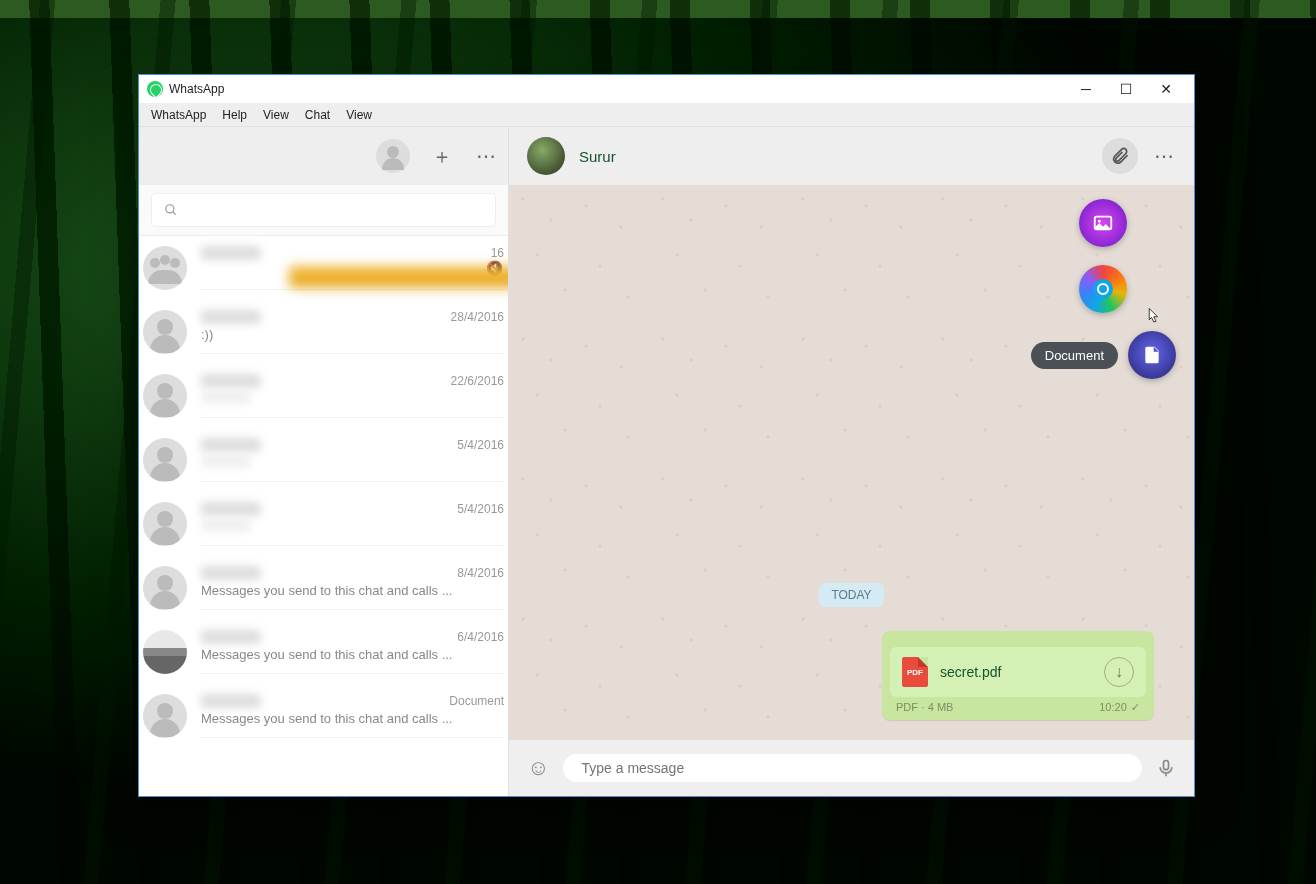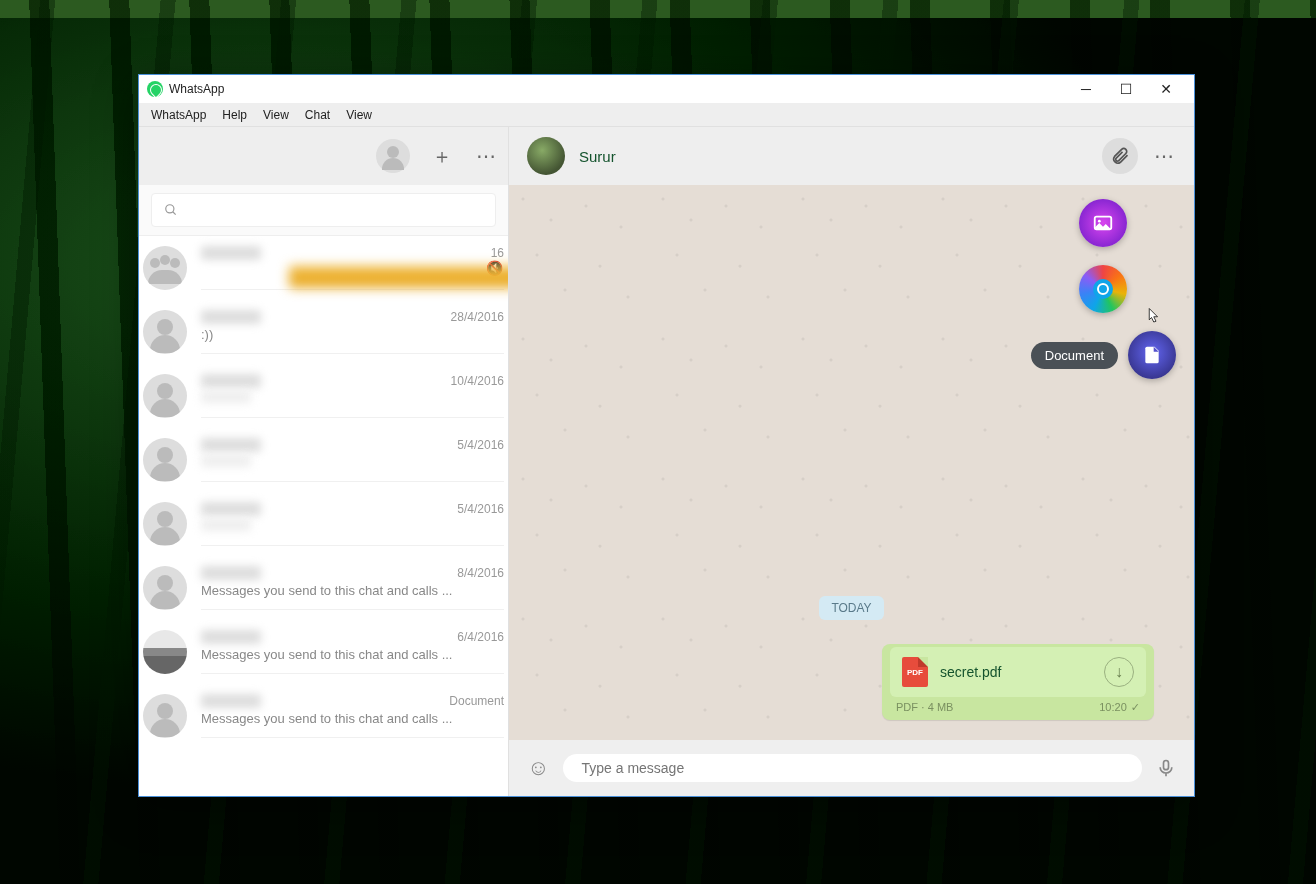--- a/index.html
+++ b/index.html
@@ -65,21 +65,21 @@
 .fab.gallery { background:radial-gradient(circle at 50% 50%,#d946ef,#7e22ce 80%); }
 .fab.camera  { background:conic-gradient(#ef4444,#f97316,#eab308,#22c55e,#0ea5e9,#3b82f6,#8b5cf6,#ef4444); }
 .fab.camera .camlens{width:20px;height:20px;border-radius:50%;background:#0ea5e9;display:flex;align-items:center;justify-content:center}
 .fab.camera .camlens::before{content:"";width:8px;height:8px;border:2px solid #fff;border-radius:50%}
 .fab.document{ background:radial-gradient(circle at 50% 45%,#6366f1,#312e81 85%); }
 
 .cursor { position:absolute; right:32px; top:178px; width:18px; height:22px; pointer-events:none; z-index:30; }
 
 .messages { position:absolute; left:0; right:0; bottom:56px; padding:20px 40px; display:flex; flex-direction:column; align-items:center; gap:24px; z-index:5; }
 .date-chip { background:#d4eaf4; color:#5a7a8a; font-size:12px; padding:5px 12px; border-radius:6px; }
-.bubble { align-self:flex-end; background:#c8e6a0; border-radius:8px; width:272px; padding:3px 8px 4px; box-shadow:0 1px 1px rgba(0,0,0,.1); }
+.bubble { align-self:flex-end; background:#c8e6a0; border-radius:8px; width:272px; padding:16px 8px 4px; box-shadow:0 1px 1px rgba(0,0,0,.1); }
 .file-row { background:#d4f0b4; border-radius:6px; padding:10px 12px; display:flex; align-items:center; gap:12px; }
 .pdf-badge { width:26px; height:30px; background:#e74c3c; color:#fff; font-size:8px; font-weight:700; display:flex; align-items:center; justify-content:center; border-radius:2px; position:relative; }
 .pdf-badge::before{content:"";position:absolute;top:0;right:0;border-width:5px;border-style:solid;border-color:#c8e6a0 #c8e6a0 #c0392b #c0392b}
 .file-name { flex:1; font-size:14px; color:#14532d; }
 .dl-circle { width:30px; height:30px; border:1.5px solid #9ab080; border-radius:50%; display:flex; align-items:center; justify-content:center; color:#6a8050; font-size:16px; cursor:pointer; }
 .meta { display:flex; justify-content:space-between; font-size:11px; color:#7a9060; padding:4px 6px 2px; }
 .check { color:#7a9060; margin-left:4px; }
 
 .compose { position:absolute; left:0; right:0; bottom:0; height:56px; background:#efefef; display:flex; align-items:center; padding:0 18px; gap:14px; z-index:10; }
 .smile-icon,.mic-icon { font-size:22px; color:#888; cursor:pointer; }
@@ -149,21 +149,21 @@
               <div style="display: flex; align-items: center; justify-content: space-between; position: relative;">
                 <div class="ci-msg">:))</div>
               </div>
             </div>
           </div>
           <div class="chat-item">
             <div class="ci-avatar generic"></div>
             <div class="ci-body">
               <div class="ci-top">
                 <div class="ci-name"></div>
-                <div class="ci-date">10/4/2016</div>
+                <div class="ci-date">22/6/2016</div>
               </div>
               <div style="display: flex; align-items: center; justify-content: space-between; position: relative;">
                 <div class="ci-msg blur"></div>
               </div>
             </div>
           </div>
           <div class="chat-item">
             <div class="ci-avatar generic"></div>
             <div class="ci-body">
               <div class="ci-top">

